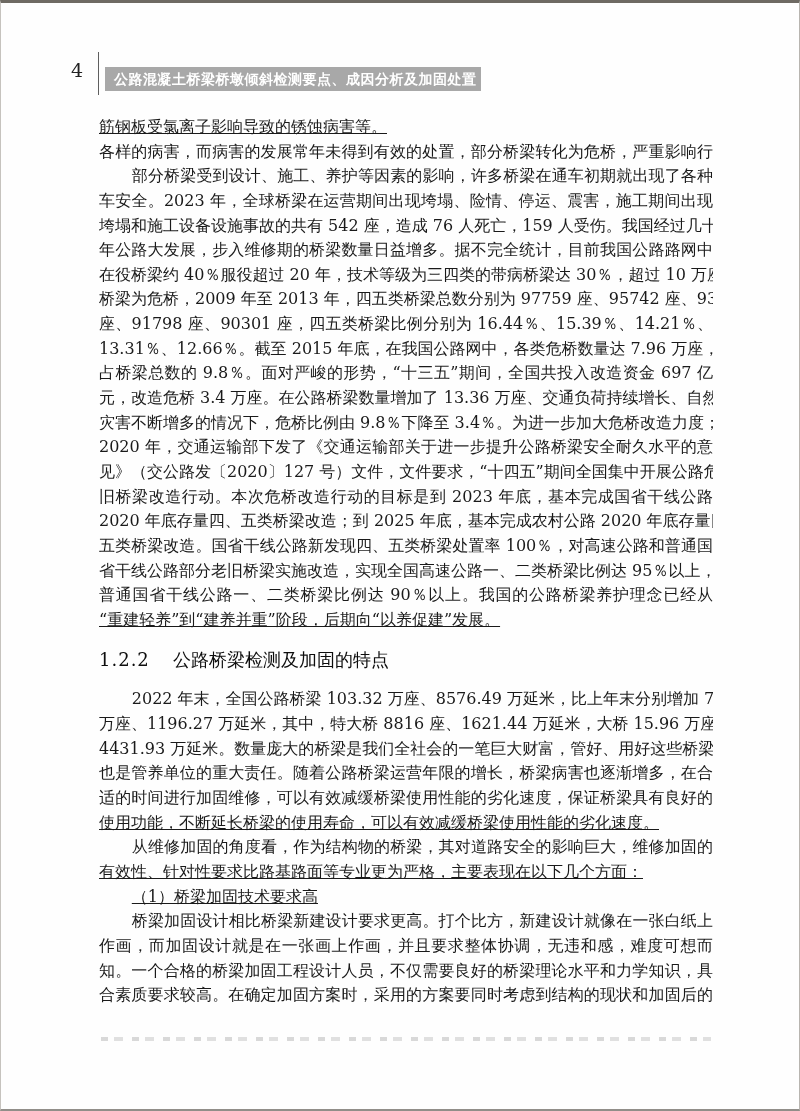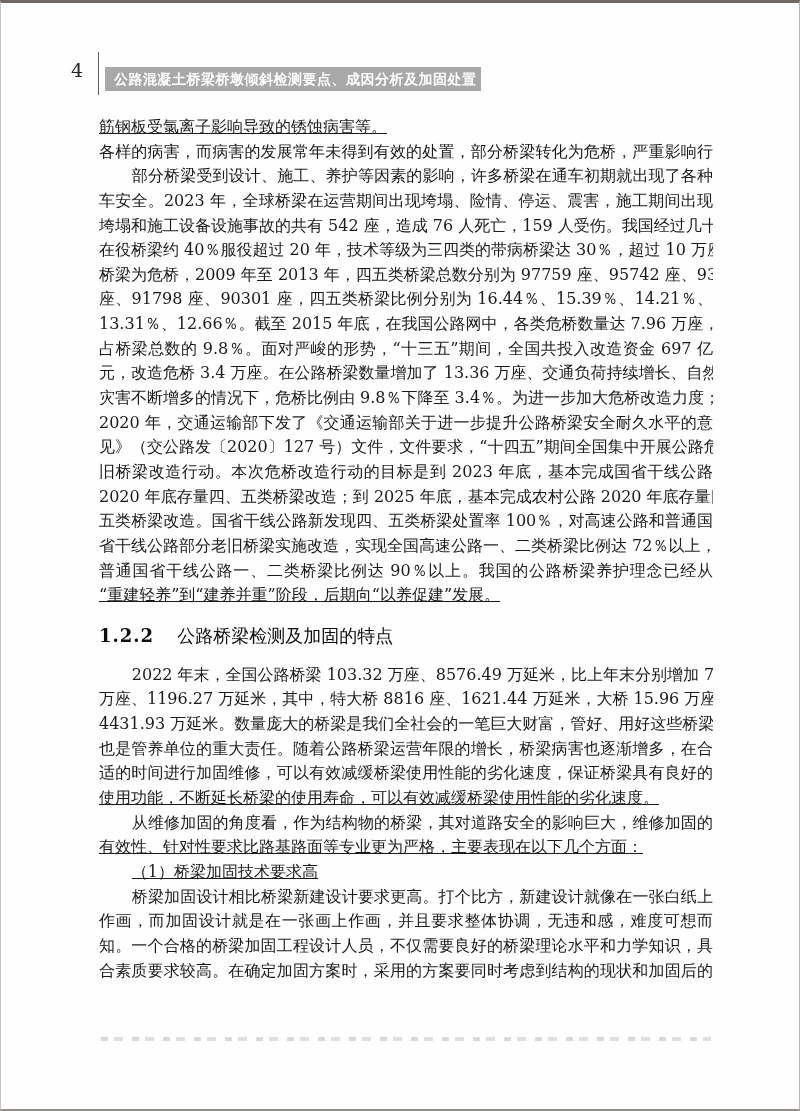--- a/index.html
+++ b/index.html
@@ -50,21 +50,21 @@
   .line.last{text-align-last:left;text-decoration:underline;}
   .line.indent{padding-left:2.05em;}
   
   .section-heading{
     margin:15px 0 14px 0;
     height:26px;line-height:26px;
     white-space:nowrap;color:#0d0d0d;
   }
   .section-heading .sec-num{
     font-family:"DejaVu Serif","Liberation Serif",serif;
-    font-weight:bold;font-size:18px;letter-spacing:1px;
+    font-weight:normal;font-size:18px;letter-spacing:1px;
   }
   .section-heading .sec-title{
     font-family:"DejaVu Sans","Liberation Sans",sans-serif;
     font-weight:normal;font-size:18px;margin-left:18px;
   }
   
   .scan-artifact{
     position:absolute;left:100px;top:1034px;width:610px;height:4px;
     background:repeating-linear-gradient(90deg,
       #cccccc 0 7px, transparent 7px 13px,
@@ -88,33 +88,34 @@
   <div id="body-flow">
     <div id="flow-before">
         <div class="para">
           <div class="line last">筋钢板受氯离子影响导致的锈蚀病害等。</div>
         </div>
         <div class="para">
           <div class="line">各样的病害，而病害的发展常年未得到有效的处置，部分桥梁转化为危桥，严重影响行</div>
           <div class="line indent">部分桥梁受到设计、施工、养护等因素的影响，许多桥梁在通车初期就出现了各种</div>
           <div class="line">车安全。2023 年，全球桥梁在运营期间出现垮塌、险情、停运、震害，施工期间出现</div>
           <div class="line">垮塌和施工设备设施事故的共有 542 座，造成 76 人死亡，159 人受伤。我国经过几十</div>
+          <div class="line">年公路大发展，步入维修期的桥梁数量日益增多。据不完全统计，目前我国公路路网中</div>
           <div class="line">在役桥梁约 40％服役超过 20 年，技术等级为三四类的带病桥梁达 30％，超过 10 万座</div>
           <div class="line">桥梁为危桥，2009 年至 2013 年，四五类桥梁总数分别为 97759 座、95742 座、93525</div>
           <div class="line">座、91798 座、90301 座，四五类桥梁比例分别为 16.44％、15.39％、14.21％、</div>
           <div class="line">13.31％、12.66％。截至 2015 年底，在我国公路网中，各类危桥数量达 7.96 万座，约</div>
           <div class="line">占桥梁总数的 9.8％。面对严峻的形势，“十三五”期间，全国共投入改造资金 697 亿</div>
           <div class="line">元，改造危桥 3.4 万座。在公路桥梁数量增加了 13.36 万座、交通负荷持续增长、自然</div>
           <div class="line">灾害不断增多的情况下，危桥比例由 9.8％下降至 3.4％。为进一步加大危桥改造力度；</div>
           <div class="line">2020 年，交通运输部下发了《交通运输部关于进一步提升公路桥梁安全耐久水平的意</div>
           <div class="line">见》（交公路发〔2020〕127 号）文件，文件要求，“十四五”期间全国集中开展公路危</div>
           <div class="line">旧桥梁改造行动。本次危桥改造行动的目标是到 2023 年底，基本完成国省干线公路</div>
           <div class="line">2020 年底存量四、五类桥梁改造；到 2025 年底，基本完成农村公路 2020 年底存量四、</div>
           <div class="line">五类桥梁改造。国省干线公路新发现四、五类桥梁处置率 100％，对高速公路和普通国</div>
-          <div class="line">省干线公路部分老旧桥梁实施改造，实现全国高速公路一、二类桥梁比例达 72％以上，</div>
+          <div class="line">省干线公路部分老旧桥梁实施改造，实现全国高速公路一、二类桥梁比例达 95％以上，</div>
           <div class="line">普通国省干线公路一、二类桥梁比例达 90％以上。我国的公路桥梁养护理念已经从</div>
           <div class="line last">“重建轻养”到“建养并重”阶段，后期向“以养促建”发展。</div>
         </div>
       </div>
 
     <div class="section-heading">
       <span class="sec-num">1.2.2</span>
       <span class="sec-title">公路桥梁检测及加固的特点</span>
     </div>
 

